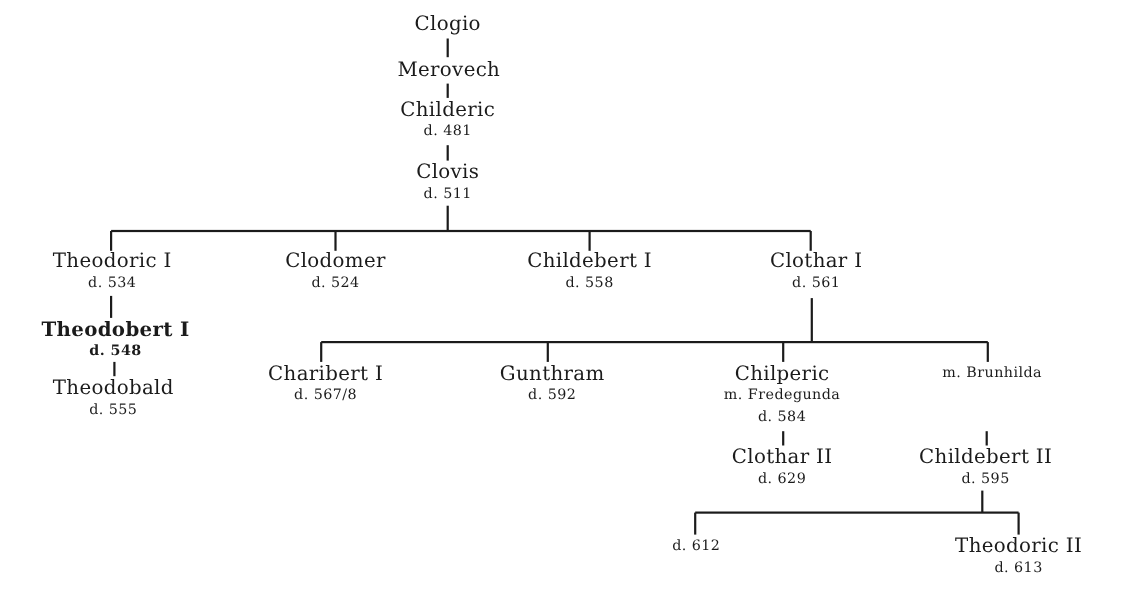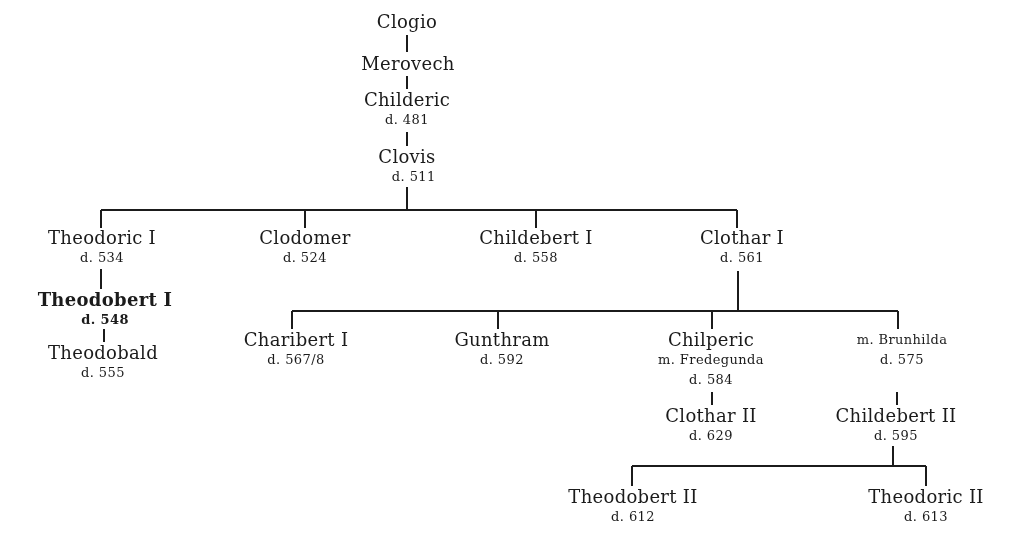--- a/index.html
+++ b/index.html
@@ -49,21 +49,21 @@
       <div class="node" style="left: 407px; top: 12px;">
         <div class="name">Clogio</div>
       </div>
       <div class="node" style="left: 408px; top: 54px;">
         <div class="name">Merovech</div>
       </div>
       <div class="node" style="left: 407px; top: 90px;">
         <div class="name">Childeric</div>
         <div class="detail">d. 481</div>
       </div>
-      <div class="node" style="left: 407px; top: 147px; text-align: right;">
+      <div class="node" style="left: 407px; top: 147px;">
         <div class="name">Clovis</div>
         <div class="detail">d. 511</div>
       </div>
       <div class="node" style="left: 102px; top: 228px;">
         <div class="name">Theodoric I</div>
         <div class="detail">d. 534</div>
       </div>
       <div class="node" style="left: 305px; top: 228px;">
         <div class="name">Clodomer</div>
         <div class="detail">d. 524</div>
@@ -92,32 +92,30 @@
         <div class="name">Gunthram</div>
         <div class="detail">d. 592</div>
       </div>
       <div class="node" style="left: 711px; top: 330px;">
         <div class="name">Chilperic</div>
         <div class="detail">m. Fredegunda</div>
         <div class="detail">d. 584</div>
       </div>
       <div class="node" style="left: 902px; top: 330px;">
         <div class="detail">m. Brunhilda</div>
-        <div class="detail">d. 575</div>
       </div>
       <div class="node" style="left: 711px; top: 406px;">
         <div class="name">Clothar II</div>
         <div class="detail">d. 629</div>
       </div>
       <div class="node" style="left: 896px; top: 406px;">
         <div class="name">Childebert II</div>
         <div class="detail">d. 595</div>
       </div>
       <div class="node" style="left: 633px; top: 487px;">
-        <div class="name">Theodobert II</div>
         <div class="detail">d. 612</div>
       </div>
       <div class="node" style="left: 926px; top: 487px;">
         <div class="name">Theodoric II</div>
         <div class="detail">d. 613</div>
       </div>
       <div class="connector v" style="background: rgb(27, 27, 27); left: 406px; top: 35px; width: 2px; height: 17px;"></div>
       <div class="connector v" style="background: rgb(27, 27, 27); left: 406px; top: 76px; width: 2px; height: 13px;"></div>
       <div class="connector v" style="background: rgb(27, 27, 27); left: 406px; top: 132px; width: 2px; height: 14px;"></div>
       <div class="connector v" style="background: rgb(27, 27, 27); left: 406px; top: 187px; width: 2px; height: 23px;"></div>

